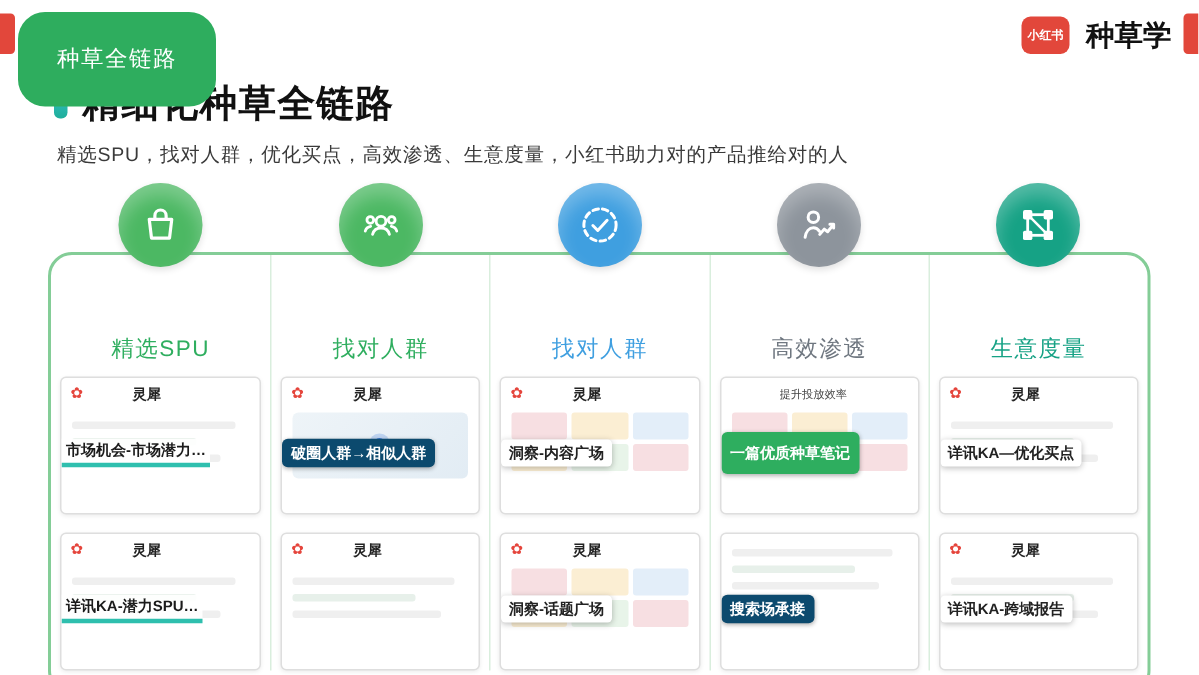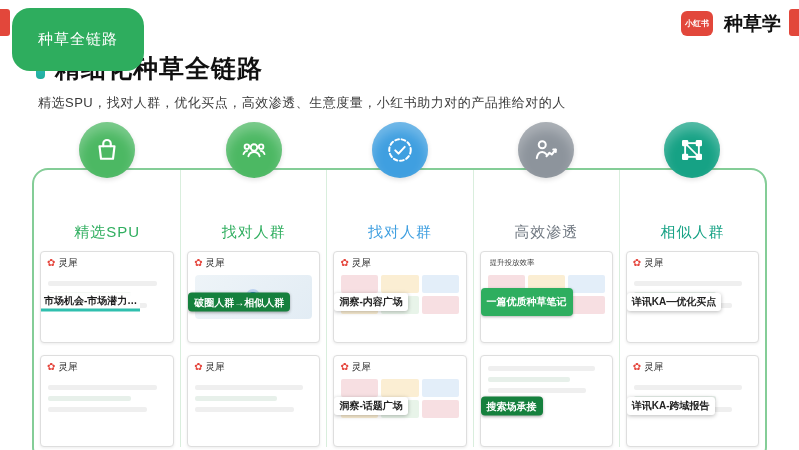--- a/index.html
+++ b/index.html
@@ -46,21 +46,21 @@
   .circle svg{width:30px;height:30px;}
   .col-label{font-size:15px;font-weight:400;color:var(--c,#2fae5f);letter-spacing:1px;margin-top:36px;}
   
   .card{
     width:100%;max-width:134px;height:90px;background:#fff;border:1px solid #dedede;border-radius:4px;
     box-shadow:0 1px 3px rgba(0,0,0,.08);position:relative;overflow:hidden;
   }
   .card + .card{margin-top:3px;}
   .card-head{display:flex;align-items:center;gap:3px;padding:4px 6px 1px;height:14px;}
   .flower{color:#e5453c;font-size:10px;line-height:1;}
-  .logo{font-weight:400;font-size:9.5px;color:#222;}
+  .logo{font-weight:700;font-size:9.5px;color:#222;margin-left:30px;}
   .head-text{display:none;font-size:7.5px;color:#444;white-space:nowrap;overflow:hidden;max-width:100%;}
   [data-variant="note"] .head-text{display:block;}
   [data-variant="tool"] .head-text{display:block;background:#2eae5f;color:#fff;padding:1.5px 4px;border-radius:2px;font-weight:700;}
   
   .rows{padding:4px 7px 0;}
   .rows i{display:block;height:5px;background:#efefef;border-radius:2px;margin:6px 0;}
   .rows i:nth-child(1){width:92%;}
   .rows i:nth-child(2){width:70%;background:#e7f0ea;}
   .rows i:nth-child(3){width:84%;}
   .map{display:none;margin:4px 7px 0;height:44px;border-radius:4px;background:linear-gradient(135deg,#eef4f8,#e2ecf4);position:relative;}
@@ -72,21 +72,21 @@
   .tiles i:nth-child(2){background:#fbeed3;}
   .tiles i:nth-child(3){background:#e3eef9;}
   .tiles i:nth-child(4){background:#fbeed3;}
   .tiles i:nth-child(5){background:#e8f4e9;}
   .tiles i:nth-child(6){background:#f7dfe2;}
   [data-variant="grid"] .tiles,[data-variant="note"] .tiles{display:grid;}
   
   .caption{position:absolute;left:0;right:0;top:56%;transform:translateY(-50%);display:flex;}
   .caption span{font-size:10px;font-weight:700;white-space:nowrap;max-width:96%;overflow:hidden;text-overflow:ellipsis;}
   [data-hl="underline"] span{color:#1b1b1b;background:rgba(255,255,255,.9);border-bottom:3px solid #2fbfae;padding:1px 3px;}
-  [data-hl="blue"] span{background:#15803d;color:#fff;padding:2.5px 6px;border-radius:4px;box-shadow:0 1px 3px rgba(0,0,0,.3);}
+  [data-hl="blue"] span{background:#0c4a6e;color:#fff;padding:2.5px 6px;border-radius:4px;box-shadow:0 1px 3px rgba(0,0,0,.3);}
   [data-hl="green"] span{background:#2eae5f;color:#fff;padding:7px 6px;border-radius:4px;box-shadow:0 1px 3px rgba(0,0,0,.3);}
   [data-hl="plain"] span{background:#fff;color:#222;padding:2px 5px;border-radius:3px;box-shadow:0 1px 4px rgba(0,0,0,.28);}
 </style>
 </head>
 <body>
 
 <div class="edge left"></div>
 <div class="edge right"></div>
 
 <div class="badge">种草全链路</div>
@@ -133,20 +133,23 @@
         <span class="flower">✿</span>
         <span class="logo">灵犀</span>
 
       </div>
       <div class="rows">
           <i></i>
           <i></i>
           <i></i>
         </div>
 
+      <div class="caption" data-hl="underline">
+        <span>详讯KA-潜力SPU…</span>
+      </div>
     </div>
   </div>
 
   <div class="column" style="--c: #2fae5f; --circ: #4cb863;">
     <div class="circle">
       <svg viewBox="0 0 24 24" fill="none" stroke="#fff" stroke-width="1.5" stroke-linejoin="round" stroke-linecap="round">
         <circle cx="12" cy="10" r="2.6"></circle>
         <path d="M7.5 17c.6-2.2 2.4-3.4 4.5-3.4s3.9 1.2 4.5 3.4"></path>
         <circle cx="6.3" cy="9.3" r="1.8"></circle>
           <circle cx="17.7" cy="9.3" r="1.8"></circle>
@@ -278,21 +281,21 @@
         <rect x="6.5" y="6.5" width="11" height="11" fill="none" stroke="#fff" stroke-width="1.5"></rect>
         <path d="M6.5 6.5 L17.5 17.5" stroke="#fff" stroke-width="1.3"></path>
         <g fill="#fff">
           <rect x="4" y="4" width="5" height="5" rx="1"></rect>
           <rect x="15" y="4" width="5" height="5" rx="1"></rect>
           <rect x="4" y="15" width="5" height="5" rx="1"></rect>
           <rect x="15" y="15" width="5" height="5" rx="1"></rect>
         </g>
       </svg>
     </div>
-    <div class="col-label">相似人群</div>
+    <div class="col-label">生意度量</div>
     <div class="card" data-variant="report">
       <div class="card-head">
         <span class="flower">✿</span>
         <span class="logo">灵犀</span>
 
       </div>
       <div class="rows">
           <i></i>
           <i></i>
           <i></i>

